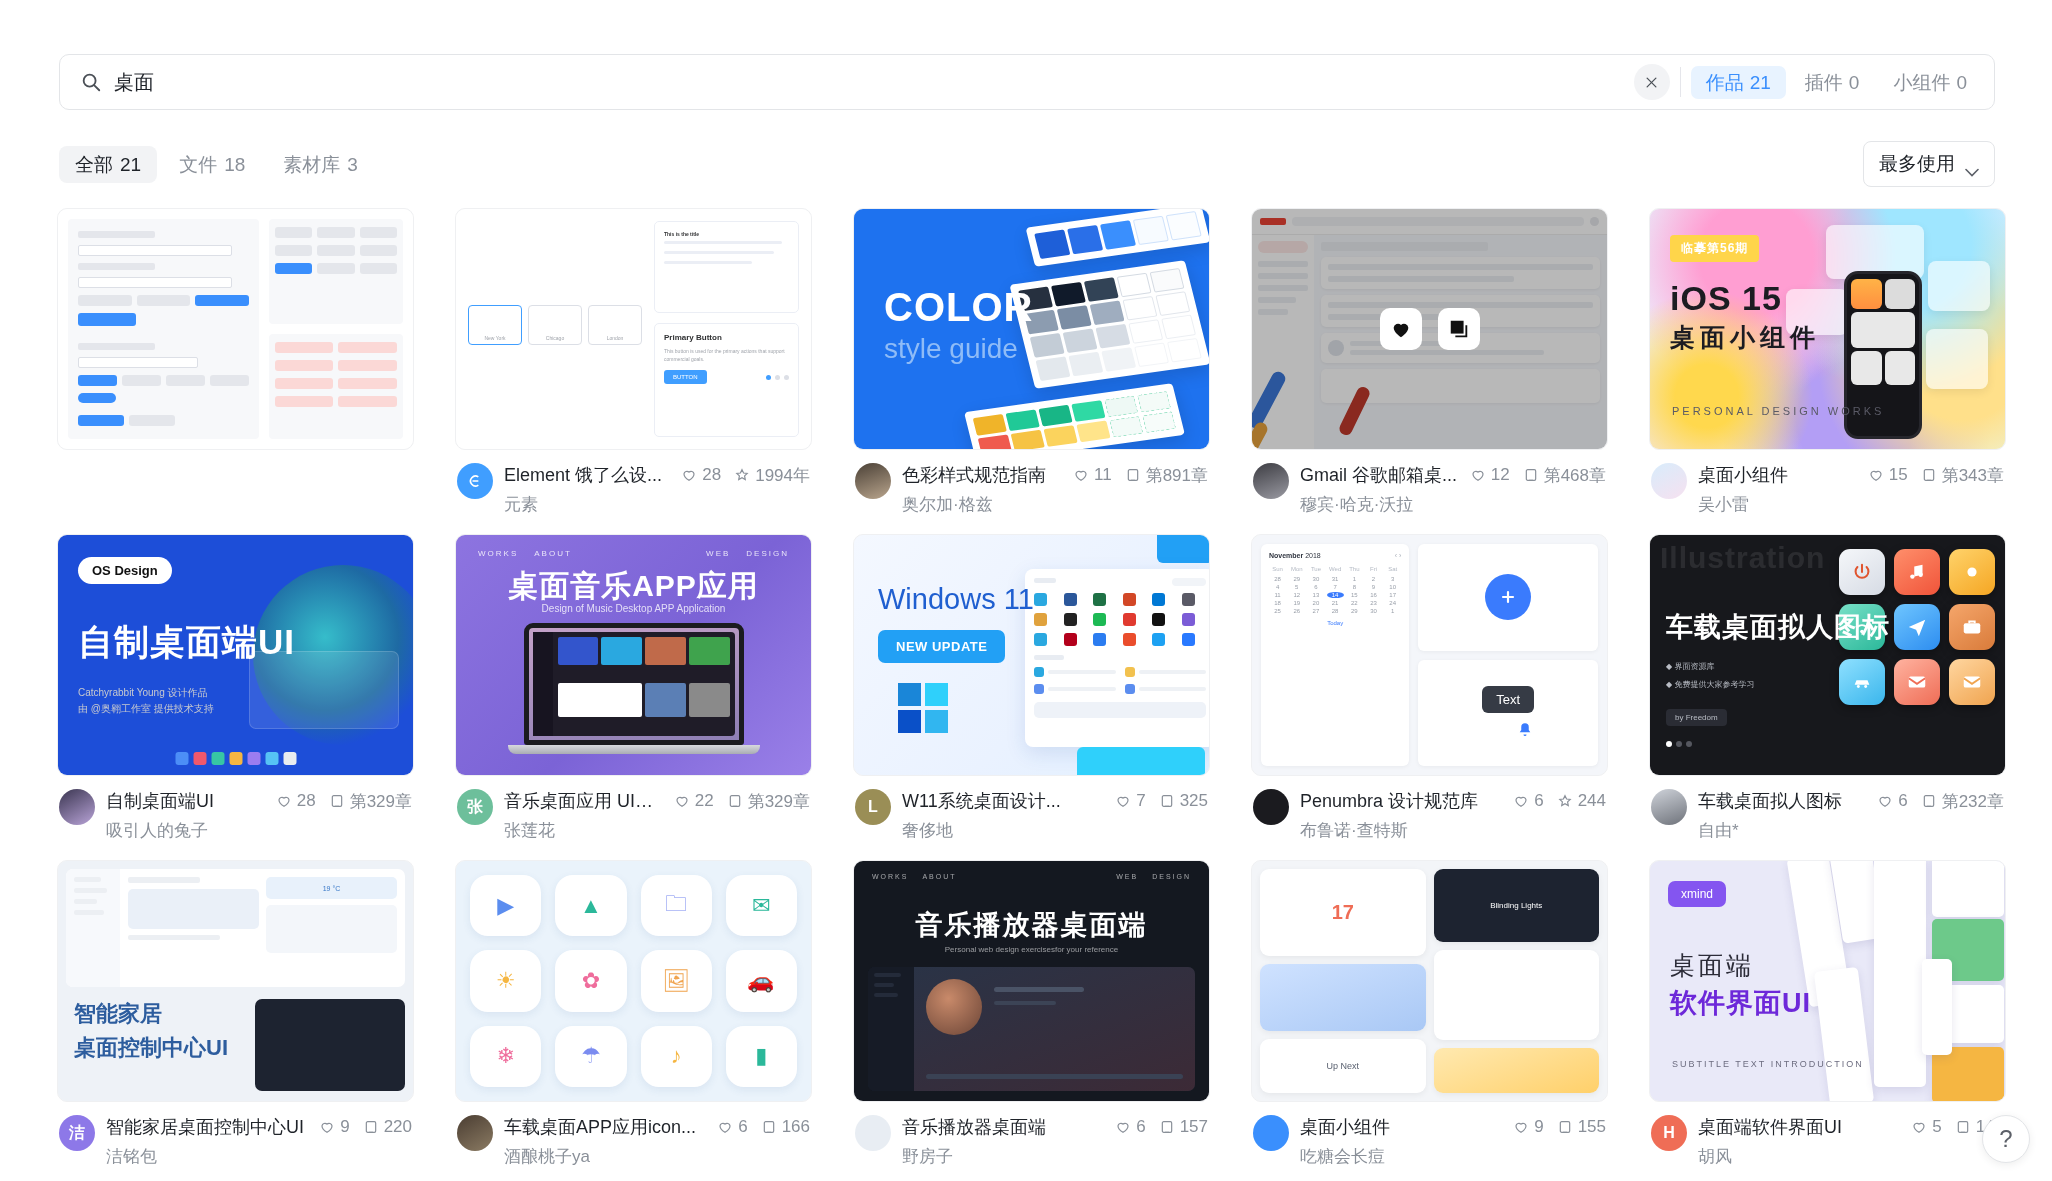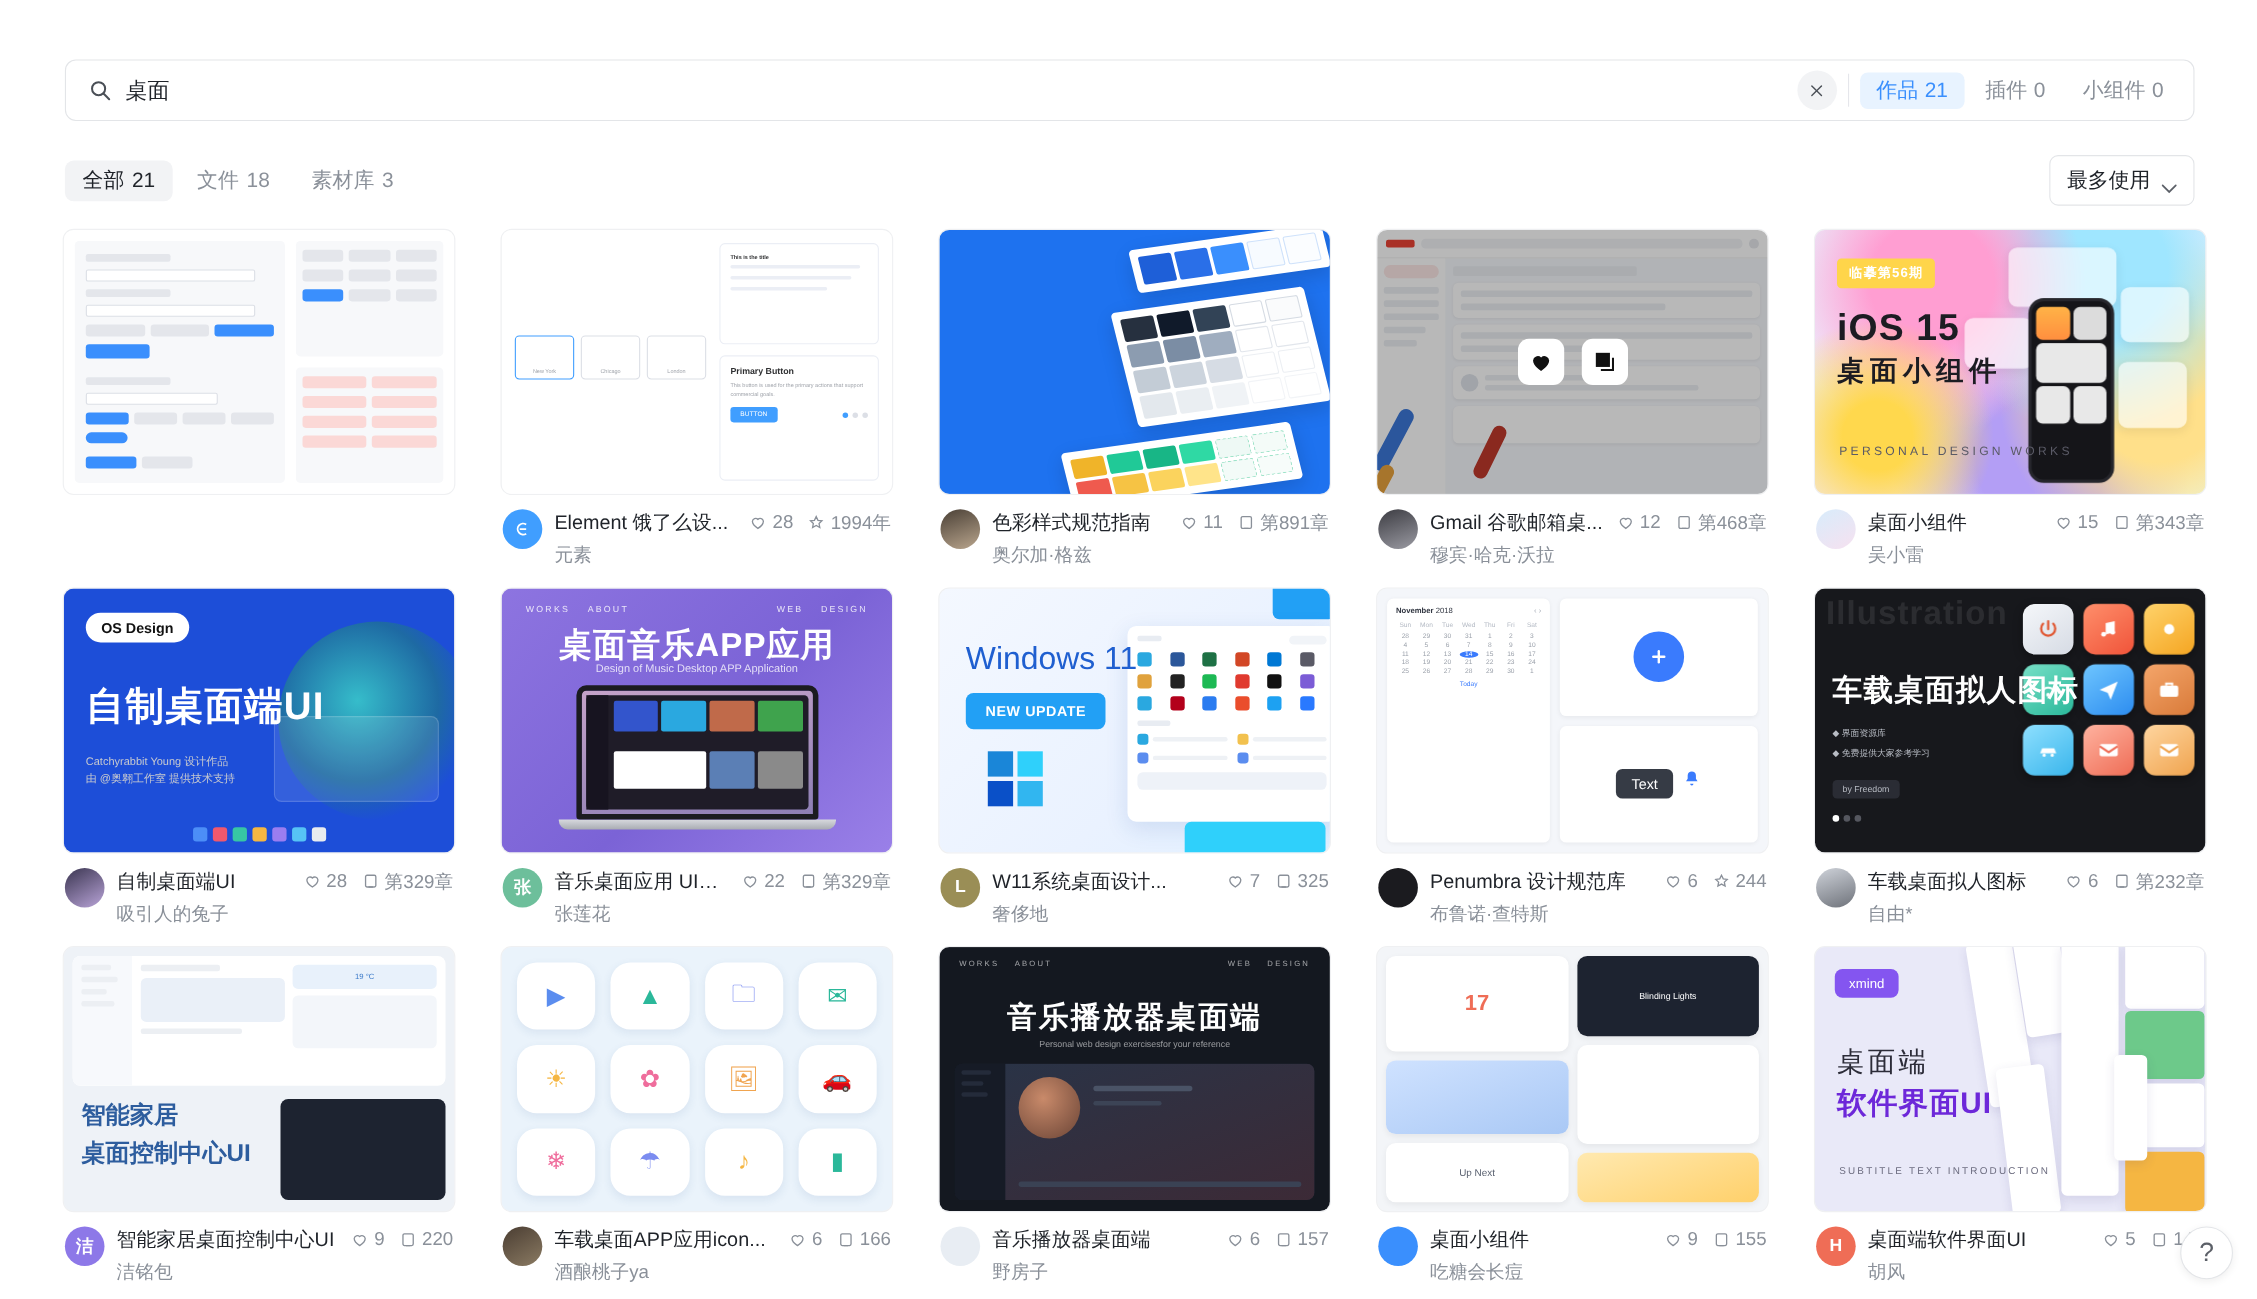--- a/index.html
+++ b/index.html
@@ -507,20 +507,24 @@
             <div class="sw" style="background:#18b686"></div>
           <div class="sw" style="background:#2fd9a4"></div>
             <div class="sw" style="background:#eef9f5;border:1px dashed #9fe3c9"></div>
             <div class="sw" style="background:#f4fbf8;border:1px dashed #9fe3c9"></div>
           <div class="sw" style="background:#ef5a4e"></div>
             <div class="sw" style="background:#f6c344"></div>
             <div class="sw" style="background:#fbd35d"></div>
           <div class="sw" style="background:#ffe48a"></div>
             <div class="sw" style="background:#f3fbf8;border:1px dashed #9fe3c9"></div>
             <div class="sw" style="background:#f7fcfa;border:1px dashed #9fe3c9"></div>
+        </div>
+        <div class="cg-text">
+          <div class="cg-t1">COLOR</div>
+          <div class="cg-t2">style guide</div>
         </div>
       </div>
     </div>
     <div class="meta">
       <div class="avatar" style="background:linear-gradient(160deg,#4a4036,#b9a58d)"></div>
       <div class="metatext">
         <div class="titleline">
           <div class="ctitle">色彩样式规范指南</div>
           <div class="stats">
             <div class="stat">
@@ -923,21 +927,21 @@
         <div class="pen-r">
           <div class="pen-box">
             <div class="pen-fab">
                 <svg viewBox="0 0 24 24" width="20" height="20" stroke="#fff" stroke-width="2.6" stroke-linecap="round">
                   <line x1="12" y1="6" x2="12" y2="18"></line>
                   <line x1="6" y1="12" x2="18" y2="12"></line>
                 </svg>
               </div>
           </div>
           <div class="pen-box">
-            <div style="display:flex;flex-direction:row;align-items:flex-start;gap:8px">
+            <div style="display:flex;flex-direction:column;align-items:flex-end;gap:8px">
               <div class="pen-tip">Text</div>
               <svg viewBox="0 0 24 24" width="18" height="18" fill="#3a7bfd">
                   <path d="M12 3a5 5 0 0 0-5 5v4l-2 3h14l-2-3V8a5 5 0 0 0-5-5z"></path>
                   <path d="M10 18a2 2 0 0 0 4 0z"></path>
                 </svg>
             </div>
           </div>
         </div>
       </div>
     </div>

